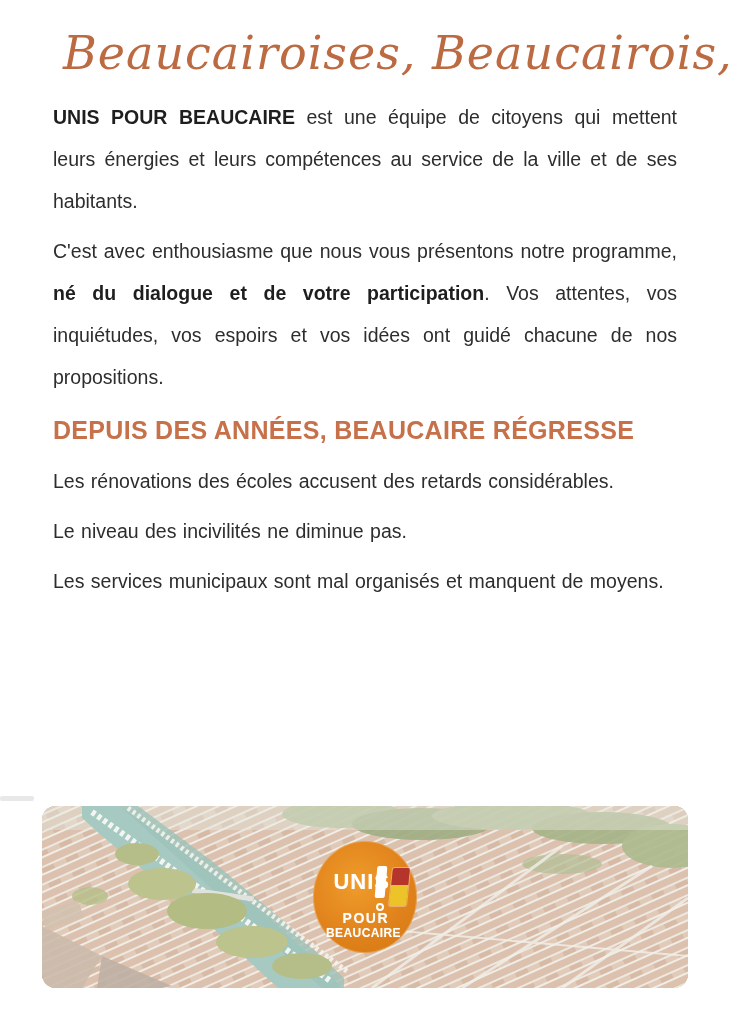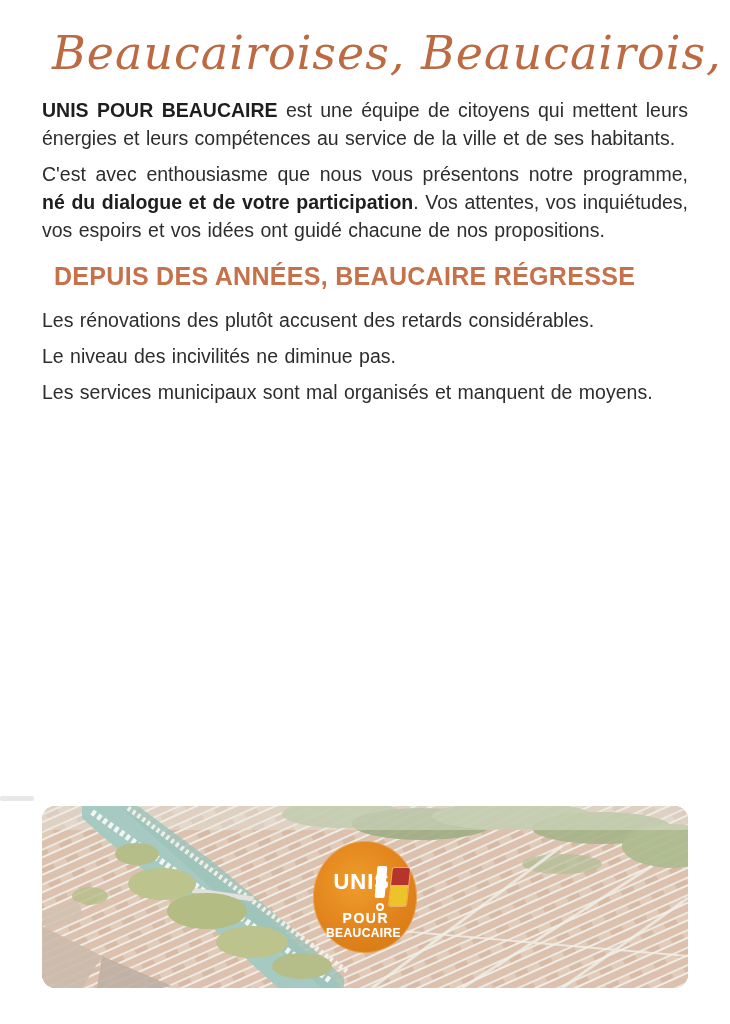--- a/index.html
+++ b/index.html
@@ -6,47 +6,47 @@
   html, body { background: #ffffff; }
   .page {
     position: relative;
     width: 730px;
     height: 1024px;
     margin: 0 auto;
     background: #ffffff;
     overflow: hidden;
     font-family: "Liberation Sans", sans-serif;
     color: #2d2d2d;
-    padding: 0 42px;
+    padding: 0 53px;
   }
   .script-title {
     font-family: "DejaVu Serif", serif;
     font-style: italic;
     font-weight: normal;
     color: #bc6a42;
     font-size: 46px;
     letter-spacing: 1px;
     margin: 26px 0 16px 10px;
     white-space: nowrap;
   }
   .para {
     font-size: 19.5px;
-    line-height: 28px;
+    line-height: 42px;
     text-align: justify;
     color: #2d2d2d;
     margin-bottom: 8px;
     word-spacing: 1px;
   }
   .para .b { font-weight: bold; color: #1e1e1e; }
   .section-heading {
     font-size: 25px;
     font-weight: bold;
     color: #c7714a;
     letter-spacing: 0.3px;
-    margin: 18px 0 15px 12px;
+    margin: 18px 0 15px 0;
     white-space: nowrap;
   }
   
   .photo {
     position: absolute;
     left: 42px;
     top: 806px;
     width: 646px;
     height: 182px;
     border-radius: 14px;
@@ -117,21 +117,21 @@
   <h1 class="script-title">Beaucairoises, Beaucairois,</h1>
 
   <div class="intro">
       <p class="para"><span class="b">UNIS POUR BEAUCAIRE</span><span> est une équipe de citoyens qui mettent leurs énergies et leurs compétences au service de la ville et de ses habitants.</span></p>
       <p class="para"><span>C'est avec enthousiasme que nous vous présentons notre programme, </span><span class="b">né du dialogue et de votre participation</span><span>. Vos attentes, vos inquiétudes, vos espoirs et vos idées ont guidé chacune de nos propositions.</span></p>
     </div>
 
   <h2 class="section-heading">DEPUIS DES ANNÉES, BEAUCAIRE RÉGRESSE</h2>
 
   <div class="issues">
-      <p class="para"><span>Les rénovations des plutôt accusent des retards considérables.</span></p>
+      <p class="para"><span>Les rénovations des écoles accusent des retards considérables.</span></p>
       <p class="para"><span>Le niveau des incivilités ne diminue pas.</span></p>
       <p class="para"><span>Les services municipaux sont mal organisés et manquent de moyens.</span></p>
     </div>
 
   <div class="smudge"></div>
 
   <figure class="photo">
     <svg class="scene" viewBox="0 0 646 182" preserveAspectRatio="none">
       <defs>
         <linearGradient id="base" x1="0" y1="0" x2="0" y2="1">

